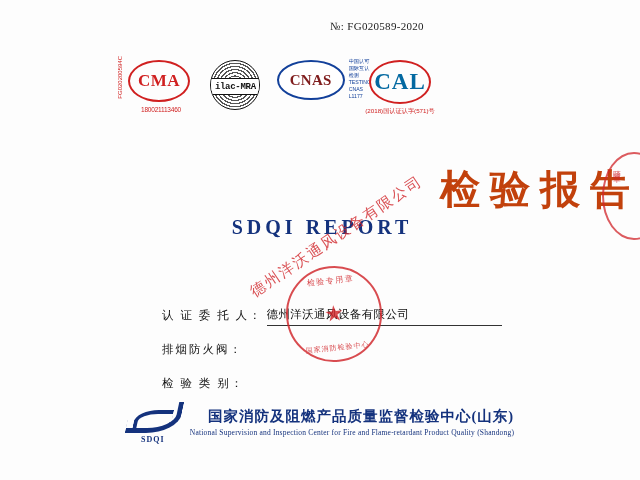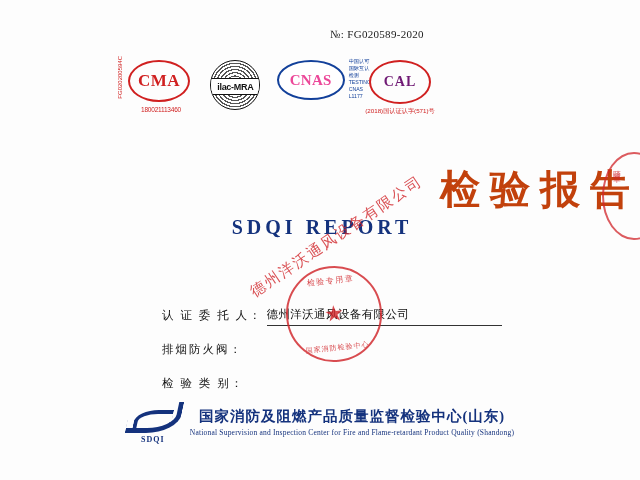--- a/index.html
+++ b/index.html
@@ -17,21 +17,21 @@
     position: relative;
     width: 640px;
     height: 480px;
     background: #fdfdfd;
     overflow: hidden;
   }
 
   
   .report-no {
     position: absolute;
-    top: 28px;
+    top: 20px;
     left: 330px;
     font-size: 11px;
     color: #1a1a1a;
     letter-spacing: 0.3px;
     font-family: "Liberation Serif", serif;
   }
   .report-no .label {
     font-size: 11px;
   }
 
@@ -118,21 +118,21 @@
     border-top: 1px solid #111;
     border-bottom: 1px solid #111;
     display: flex;
     align-items: center;
     justify-content: center;
   }
   .ilac-band span {
     font-size: 9px;
     font-weight: bold;
     color: #111;
-    font-family: Liberation Sans, sans-serif;
+    font-family: Liberation Mono, monospace;
     letter-spacing: -0.3px;
   }
 
   
   .cnas-wrap {
     width: 72px;
     position: relative;
   }
   .cnas-ellipse {
     width: 68px;
@@ -155,21 +155,21 @@
     transform: rotate(-8deg);
     opacity: .85;
   }
   .cnas-text {
     position: absolute;
     width: 100%;
     top: 10px;
     text-align: center;
     font-size: 15px;
     font-weight: bold;
-    color: #ec4899;
+    color: #7f1d1d;
     font-family: "Liberation Serif", serif;
     letter-spacing: 0.2px;
     z-index: 2;
   }
   .cnas-side {
     position: absolute;
     left: 72px;
     top: -2px;
     font-size: 5.2px;
     line-height: 7px;
@@ -189,23 +189,23 @@
     margin: 0 auto;
     border: 2.2px solid #d02020;
     border-radius: 50%;
     position: relative;
     box-sizing: border-box;
     display: flex;
     align-items: center;
     justify-content: center;
   }
   .cal-text {
-    font-size: 14px;
-    font-weight: bold;
-    color: #701a75;
+    font-size: 23px;
+    font-weight: bold;
+    color: #0369a1;
     font-family: "Liberation Serif", serif;
     letter-spacing: 1px;
   }
   .cal-num {
     margin-top: 3px;
     font-size: 6.2px;
     color: #d02020;
     white-space: nowrap;
   }
 
@@ -401,21 +401,21 @@
     width: 54px;
     text-align: center;
     font-size: 8px;
     font-weight: bold;
     color: #14327d;
     letter-spacing: 1px;
     font-family: "Liberation Serif", serif;
     margin-top: 9px;
   }
   .footer-text {
-    text-align: center;
+    text-align: right;
   }
   .footer-cn {
     font-size: 14.5px;
     font-weight: bold;
     color: #14327d;
     letter-spacing: 1px;
     font-family: "Liberation Serif", serif;
   }
   .footer-en {
     margin-top: 2px;

